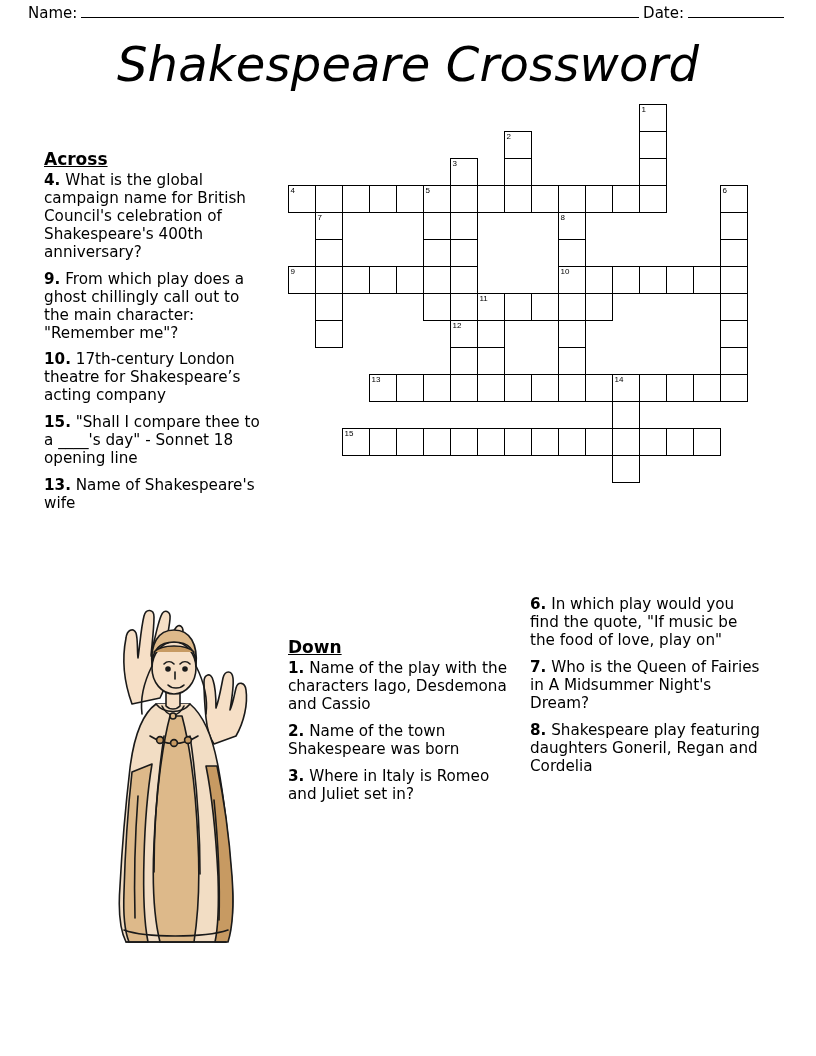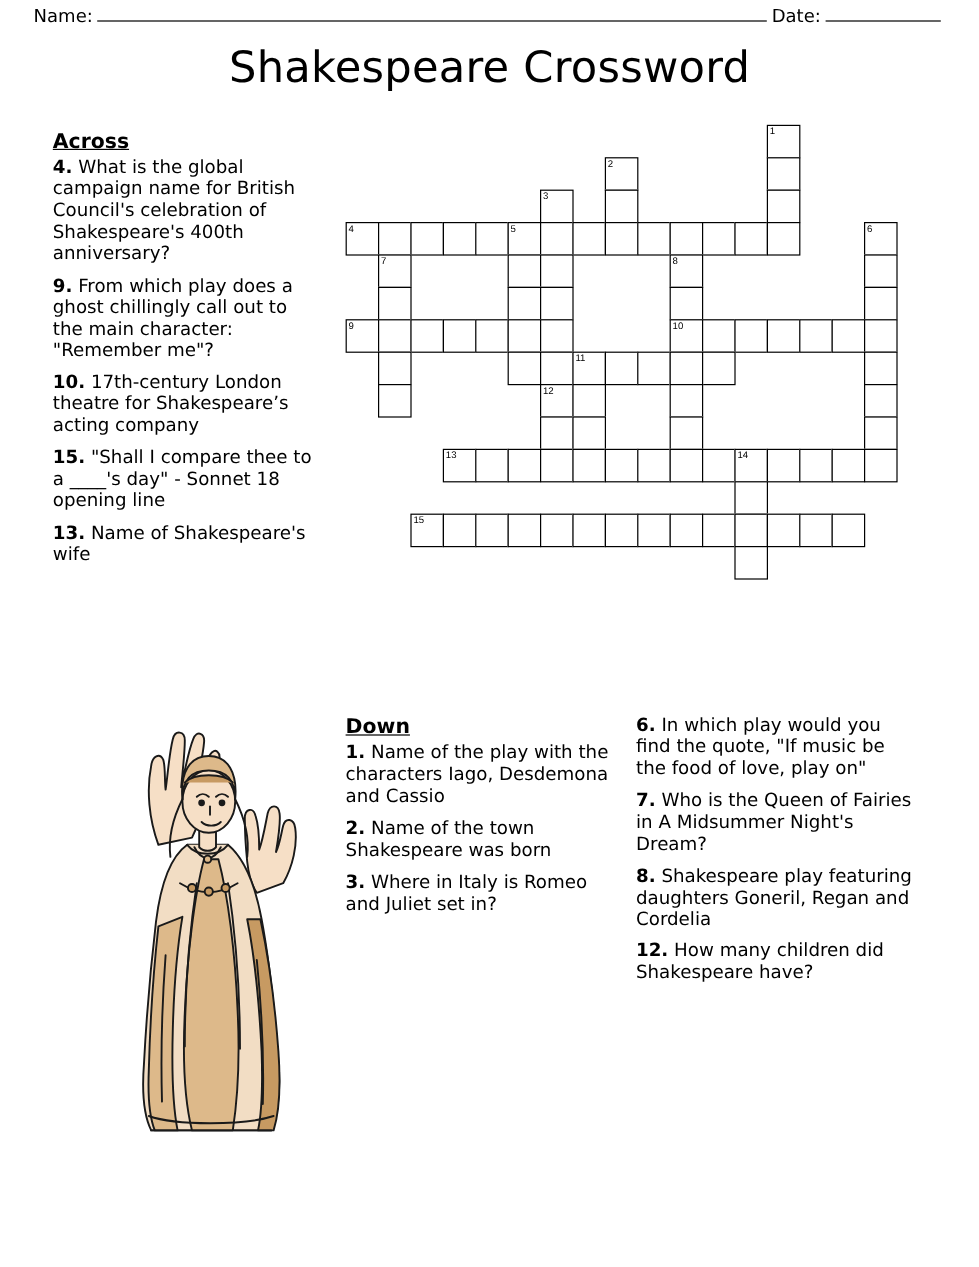--- a/index.html
+++ b/index.html
@@ -35,31 +35,33 @@
   }
   .nd-rule.short { flex: 0 0 96px; }
 
   
   .title {
     position: absolute;
     top: 36px;
     left: 0;
     width: 816px;
     text-align: center;
-    font-size: 36px;
+    font-size: 48px;
     font-weight: 400;
     letter-spacing: 0.2px;
+    font-style: italic;
   }
 
   
   .clue-heading {
     font-weight: bold;
     text-decoration: underline;
     font-size: 17px;
     margin-bottom: 3px;
+    margin-top: 41px;
   }
   .clue {
     font-size: 15.2px;
     line-height: 1.18;
     margin-bottom: 9px;
   }
   .clue b { font-weight: bold; }
 
   #col-left {
     position: absolute;
@@ -176,24 +178,20 @@
     <b>6.</b>
     <span>In which play would you find the quote, "If music be the food of love, play on"</span>
   </div>
   <div class="clue">
     <b>7.</b>
     <span>Who is the Queen of Fairies in A Midsummer Night's Dream?</span>
   </div>
   <div class="clue">
     <b>8.</b>
     <span>Shakespeare play featuring daughters Goneril, Regan and Cordelia</span>
-  </div>
-  <div class="clue">
-    <b>12.</b>
-    <span>How many children did Shakespeare have?</span>
   </div>
 </div>
 
 <div id="grid-wrap">
     <div class="cell" style="left: 351px; top: 0px;">
       <span class="num">1</span>
     </div>
     <div class="cell" style="left: 351px; top: 27px;"></div>
     <div class="cell" style="left: 216px; top: 27px;">
       <span class="num">2</span>

